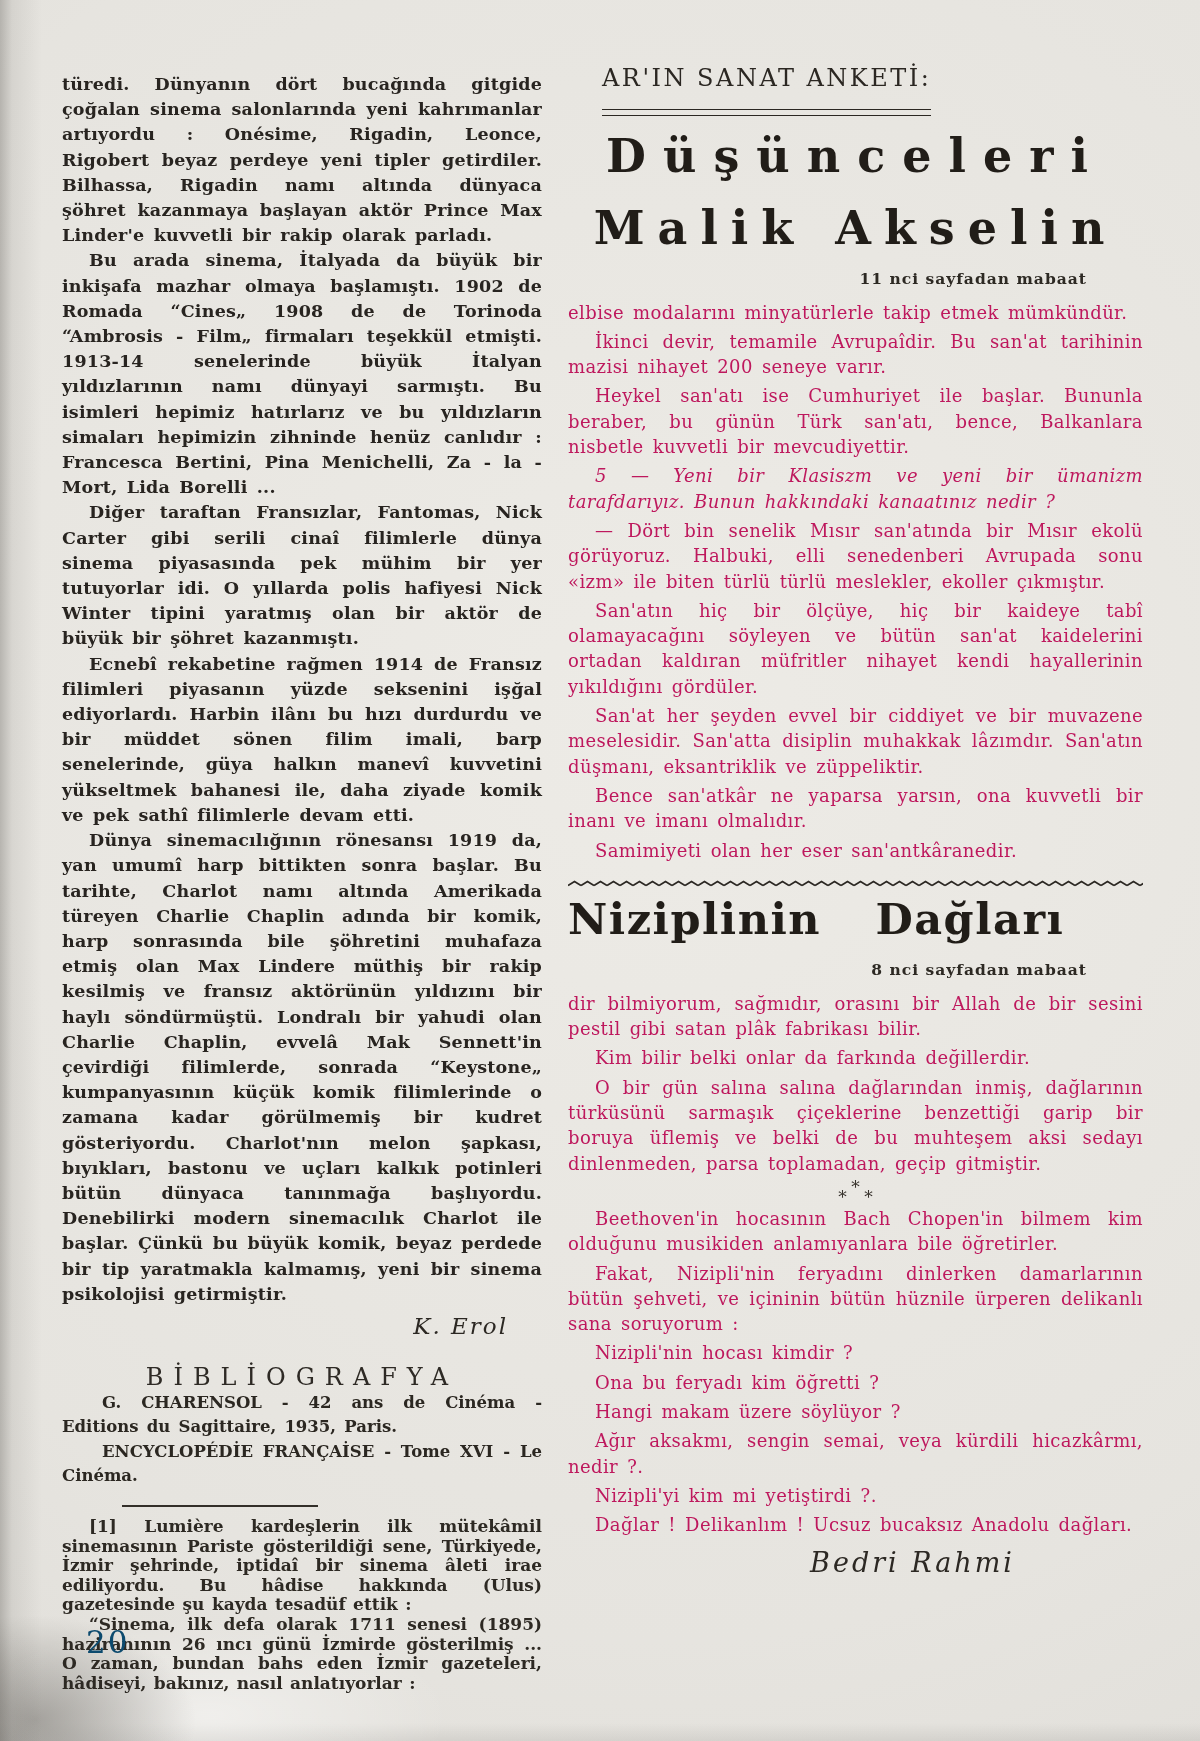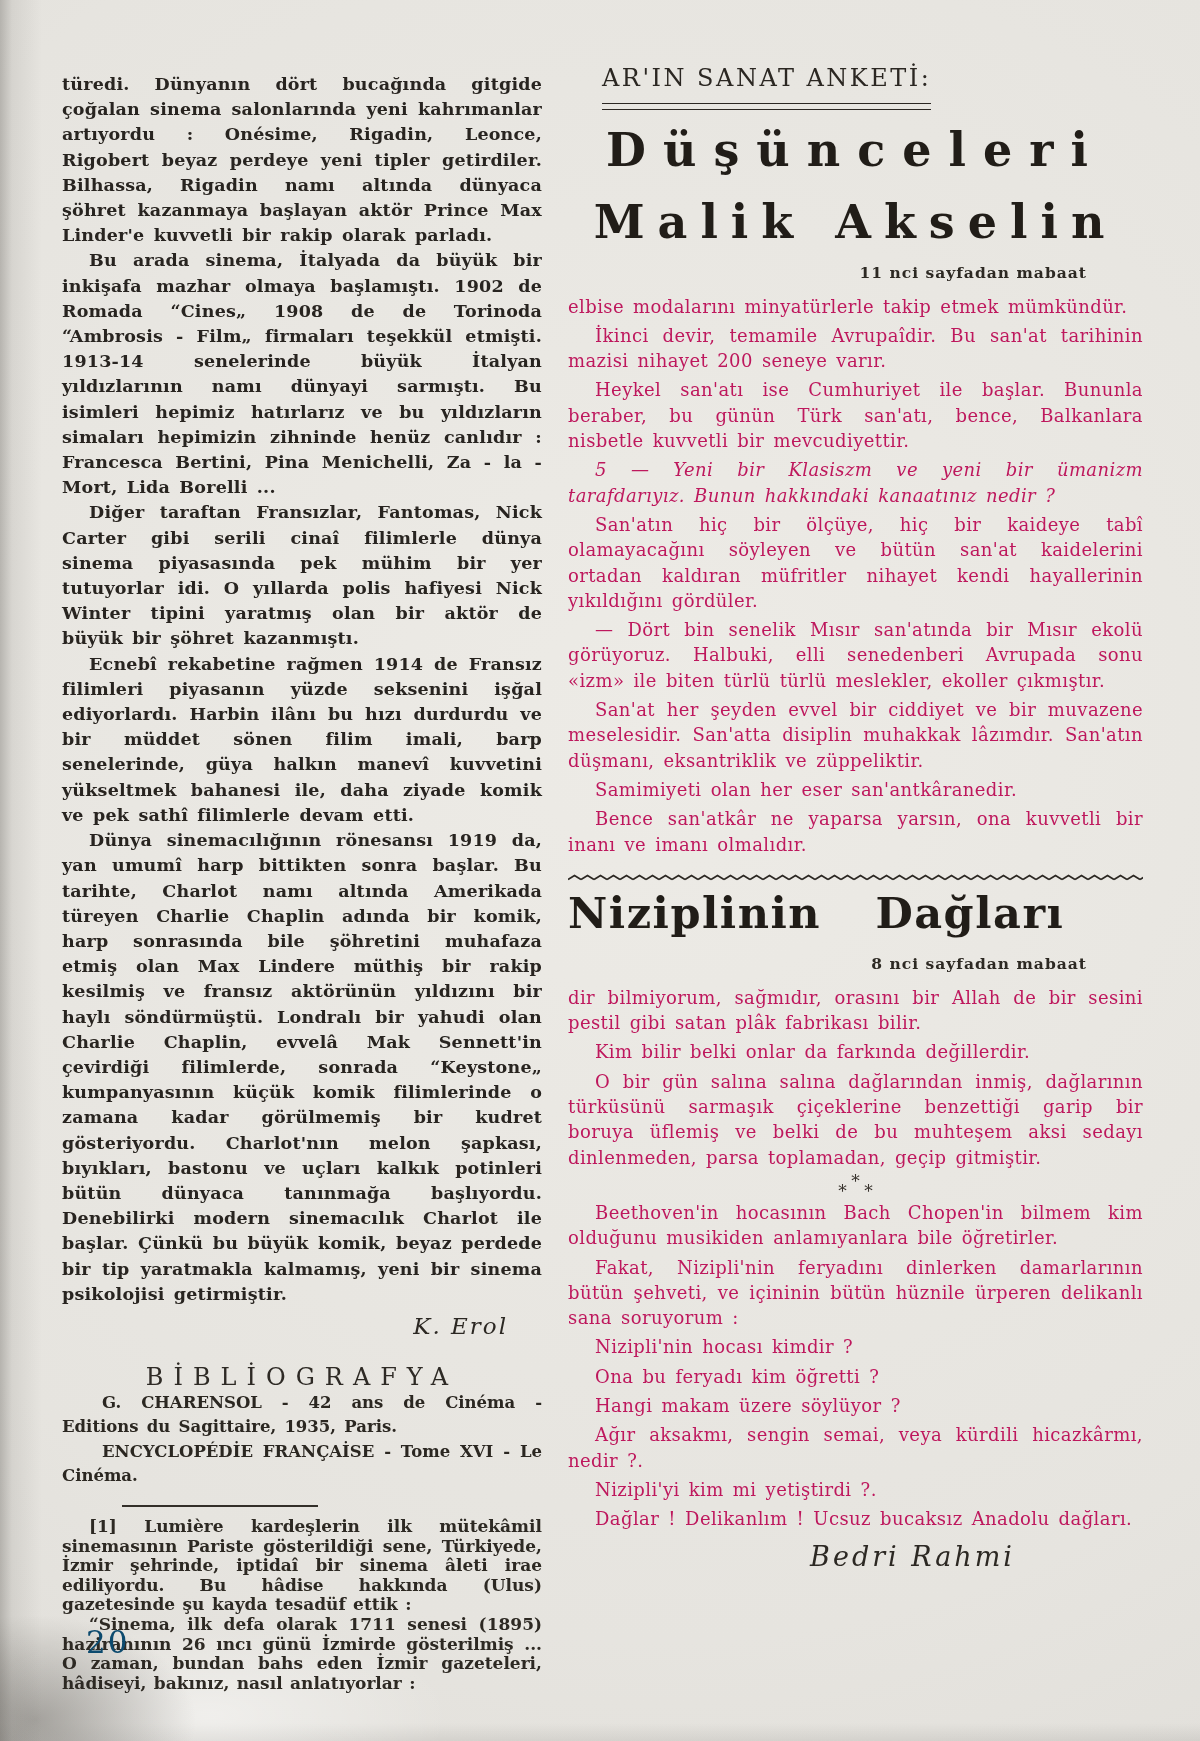--- a/index.html
+++ b/index.html
@@ -62,21 +62,21 @@
     text-align:justify;word-spacing:1.5px;color:#2d2923;
   }
   .page-num{
     position:absolute;left:86px;top:1624px;
     font-size:31px;font-weight:400;letter-spacing:2px;color:#0c4a6e;
   }
 
   .kicker{
     display:inline-block;margin-left:34px;position:relative;
     font-size:24px;font-weight:400;letter-spacing:2.5px;color:#2b2722;
-    padding-bottom:18px;
+    padding-bottom:24px;
   }
   .kicker::after{
     content:"";position:absolute;left:0;right:0;bottom:0;height:5px;
     border-top:1.6px solid #2b2722;border-bottom:1px solid #2b2722;
   }
   .big-title{
     margin:24px 0 0 0;text-align:center;font-weight:700;
     font-size:46px;line-height:1.05;letter-spacing:13px;color:#211d18;
   }
   .big-title.t2{margin-top:16px;letter-spacing:17px;}
@@ -130,25 +130,25 @@
 <div class="col col-right">
   <div class="kicker">AR'IN SANAT ANKETİ:</div>
   <h1 class="big-title t2">Düşünceleri</h1>
   <h1 class="big-title">Malik Akselin</h1>
   <div class="cont-note">11 nci sayfadan mabaat</div>
 
   <p class="body-r body-start">elbise modalarını minyatürlerle takip etmek mümkündür.</p>
   <p class="body-r ind">İkinci devir, temamile Avrupaîdir. Bu san'at tarihinin mazisi nihayet 200 seneye varır.</p>
   <p class="body-r ind">Heykel san'atı ise Cumhuriyet ile başlar. Bununla beraber, bu günün Türk san'atı, bence, Balkanlara nisbetle kuvvetli bir mevcudiyettir.</p>
   <p class="body-r ind it">5 — Yeni bir Klasiszm ve yeni bir ümanizm tarafdarıyız. Bunun hakkındaki kanaatınız nedir ?</p>
+  <p class="body-r ind">— Dört bin senelik Mısır san'atında bir Mısır ekolü görüyoruz. Halbuki, elli senedenberi Avrupada sonu «izm» ile biten türlü türlü meslekler, ekoller çıkmıştır.</p>
   <p class="body-r ind">San'atın hiç bir ölçüye, hiç bir kaideye tabî olamayacağını söyleyen ve bütün san'at kaidelerini ortadan kaldıran müfritler nihayet kendi hayallerinin yıkıldığını gördüler.</p>
-  <p class="body-r ind">— Dört bin senelik Mısır san'atında bir Mısır ekolü görüyoruz. Halbuki, elli senedenberi Avrupada sonu «izm» ile biten türlü türlü meslekler, ekoller çıkmıştır.</p>
   <p class="body-r ind">San'at her şeyden evvel bir ciddiyet ve bir muvazene meselesidir. San'atta disiplin muhakkak lâzımdır. San'atın düşmanı, eksantriklik ve züppeliktir.</p>
+  <p class="body-r ind">Bence san'atkâr ne yaparsa yarsın, ona kuvvetli bir inanı ve imanı olmalıdır.</p>
   <p class="body-r ind">Samimiyeti olan her eser san'antkâranedir.</p>
-  <p class="body-r ind">Bence san'atkâr ne yaparsa yarsın, ona kuvvetli bir inanı ve imanı olmalıdır.</p>
 
   <div class="wavy">
     <svg width="575" height="9" xmlns="http://www.w3.org/2000/svg">
       <defs>
         <pattern id="zz" width="13" height="9" patternUnits="userSpaceOnUse">
           <path d="M0 6.5 L6.5 2.5 L13 6.5" fill="none" stroke="#2b2722" stroke-width="1.7"></path>
         </pattern>
       </defs>
       <rect width="575" height="9" fill="url(#zz)"></rect>
     </svg>

